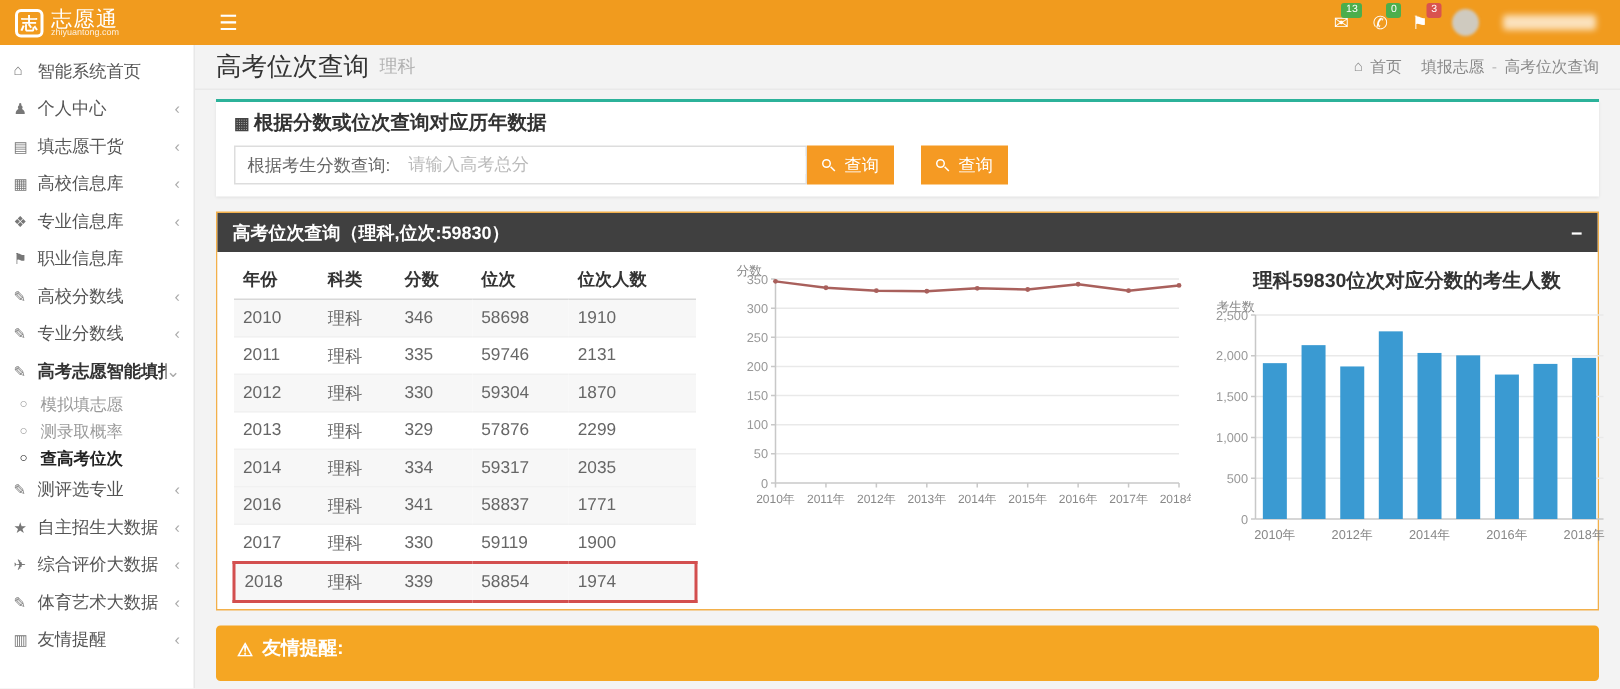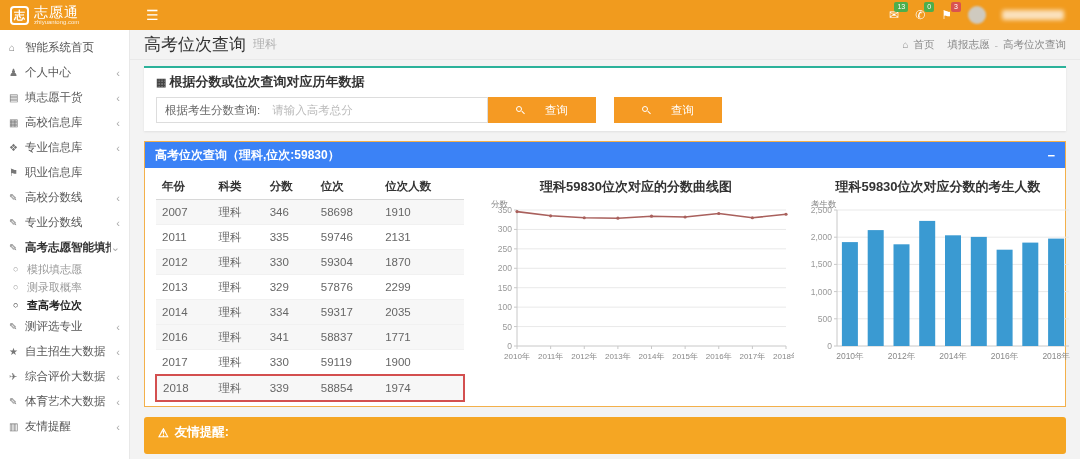--- a/index.html
+++ b/index.html
@@ -46,29 +46,29 @@
   
   .query-card { border-top:2px solid #2cb29a; padding:5px 12px 8px; margin-bottom:10px; }
   .q-title { font-size:13px; color:#333; font-weight:bold; margin-bottom:6px; display:flex; align-items:center; gap:3px; }
   .q-title .grid-ico { font-size:11px; color:#444; }
   .q-grid { display:flex; gap:18px; }
   .q-group { flex:1; display:flex; height:26px; }
   .q-box { flex:1; display:flex; align-items:center; border:1px solid #ddd; background:#fff; }
   .q-label { font-size:11.5px; color:#666; padding:0 8px; white-space:nowrap; }
   .q-input { flex:1; border:none; outline:none; font-size:11.5px; color:#555; padding:0 4px; min-width:20px; }
   .q-input::placeholder { color:#bbb; }
-  .q-btn { background:#f59a23; color:#fff; border:none; font-size:11.5px; padding:0 28px; display:flex; align-items:center; gap:20px; cursor:pointer; }
+  .q-btn { background:#f59a23; color:#fff; border:none; font-size:11.5px; padding:0 10px; display:flex; align-items:center; gap:6px; cursor:pointer; }
   .mag { position:relative; width:9px; height:9px; display:inline-block; }
   .mag i { position:absolute; display:block; }
   .mag .mag-c { width:6px; height:6px; border:1.4px solid #fff; border-radius:50%; top:0; left:0; }
   .mag .mag-h { width:4px; height:1.4px; background:#fff; transform:rotate(45deg); top:6.5px; left:5px; }
 
   
   .result-card { margin-bottom:10px; border:1px solid #f3b04a; }
-  .result-head { height:26px; background:#3b82f6; color:#fff; display:flex; align-items:center; padding:0 10px; font-size:12px; font-weight:bold;text-align:right; }
+  .result-head { height:26px; background:#404040; color:#fff; display:flex; align-items:center; padding:0 10px; font-size:12px; font-weight:bold;text-align:right; }
   .collapse-btn { margin-left:auto; color:#fff; font-size:13px; cursor:pointer; line-height:1; }
   .result-body { background:#fff; display:flex; padding:6px 6px 8px 10px; height:238px; }
 
   .tbl-wrap { width:320px; flex:none; padding-right:10px; }
   table { width:100%; border-collapse:collapse; font-size:11.5px; color:#666; }
   th { font-size:11.5px; color:#333; text-align:left; padding:5px 6px; border-bottom:1px solid #d8d8d8; font-weight:bold; }
   td { padding:4.5px 6px; border-bottom:1px solid #f1f1f1; }
   tr.odd td { background:#f7f7f7; }
   tr.hl td { border-top:2px solid #d34f4f; border-bottom:2px solid #d34f4f; }
   tr.hl td:first-child { border-left:2px solid #d34f4f; }
@@ -253,21 +253,21 @@
                 <tr id="tbl-head">
                   <th>年份</th>
                   <th>科类</th>
                   <th>分数</th>
                   <th>位次</th>
                   <th>位次人数</th>
                 </tr>
               </thead>
             <tbody id="tbl-body">
                 <tr class="odd">
-                  <td>2007</td>
+                  <td>2010</td>
                   <td>理科</td>
                   <td>346</td>
                   <td>58698</td>
                   <td>1910</td>
                 </tr>
                 <tr class="">
                   <td>2011</td>
                   <td>理科</td>
                   <td>335</td>
                   <td>59746</td>
@@ -312,21 +312,20 @@
                   <td>2018</td>
                   <td>理科</td>
                   <td>339</td>
                   <td>58854</td>
                   <td>1974</td>
                 </tr>
               </tbody>
           </table>
         </div>
         <div class="chart-box line">
-          <div class="chart-title">理科59830位次对应的分数曲线图</div>
           <div id="chart-line"><svg width="315" height="172">
                 <text x="12" y="9" font-size="8.5" fill="#888">分数</text>
                 <line x1="35" y1="148" x2="38" y2="148" stroke="#c8c8c8" stroke-width="1"></line>
                 <text x="33" y="151" font-size="8.5" fill="#999" text-anchor="end">0</text>
                 <line x1="38" y1="128.57142857142858" x2="307" y2="128.57142857142858" stroke="#e9e9e9" stroke-width="1"></line>
                 <line x1="35" y1="128.57142857142858" x2="38" y2="128.57142857142858" stroke="#c8c8c8" stroke-width="1"></line>
                 <text x="33" y="131.57142857142858" font-size="8.5" fill="#999" text-anchor="end">50</text>
                 <line x1="38" y1="109.14285714285714" x2="307" y2="109.14285714285714" stroke="#e9e9e9" stroke-width="1"></line>
                 <line x1="35" y1="109.14285714285714" x2="38" y2="109.14285714285714" stroke="#c8c8c8" stroke-width="1"></line>
                 <text x="33" y="112.14285714285714" font-size="8.5" fill="#999" text-anchor="end">100</text>

